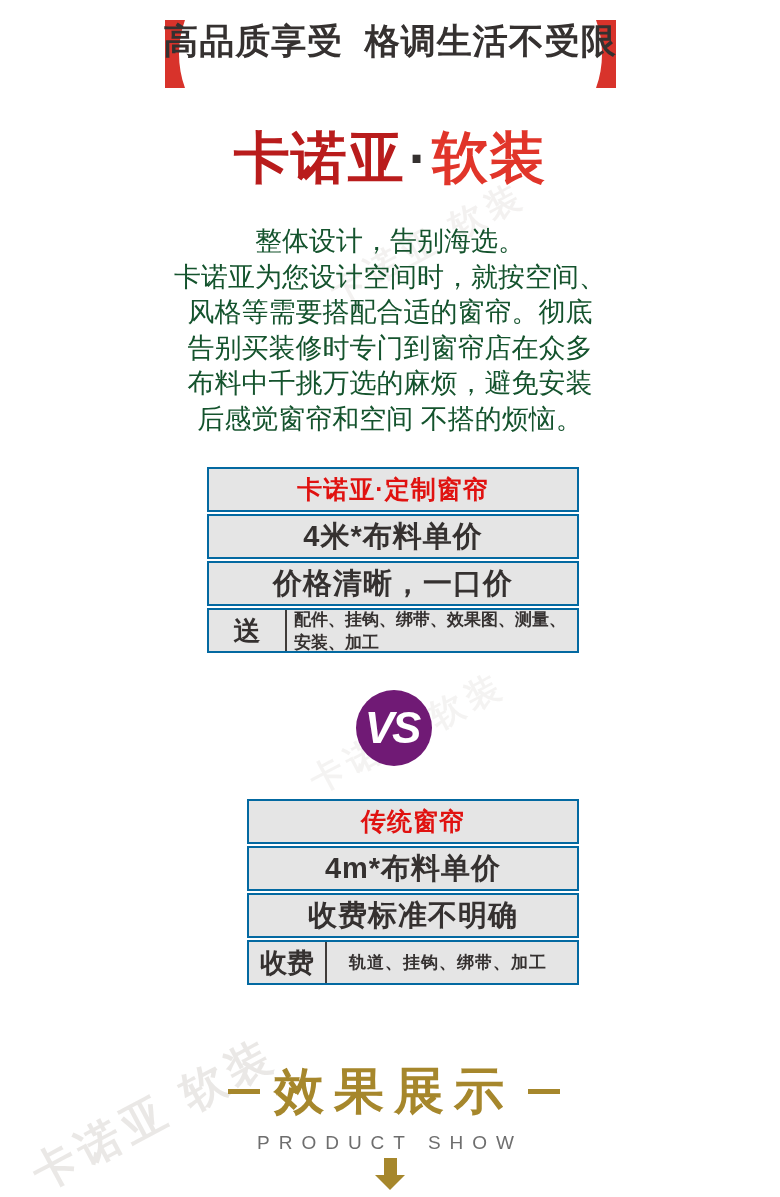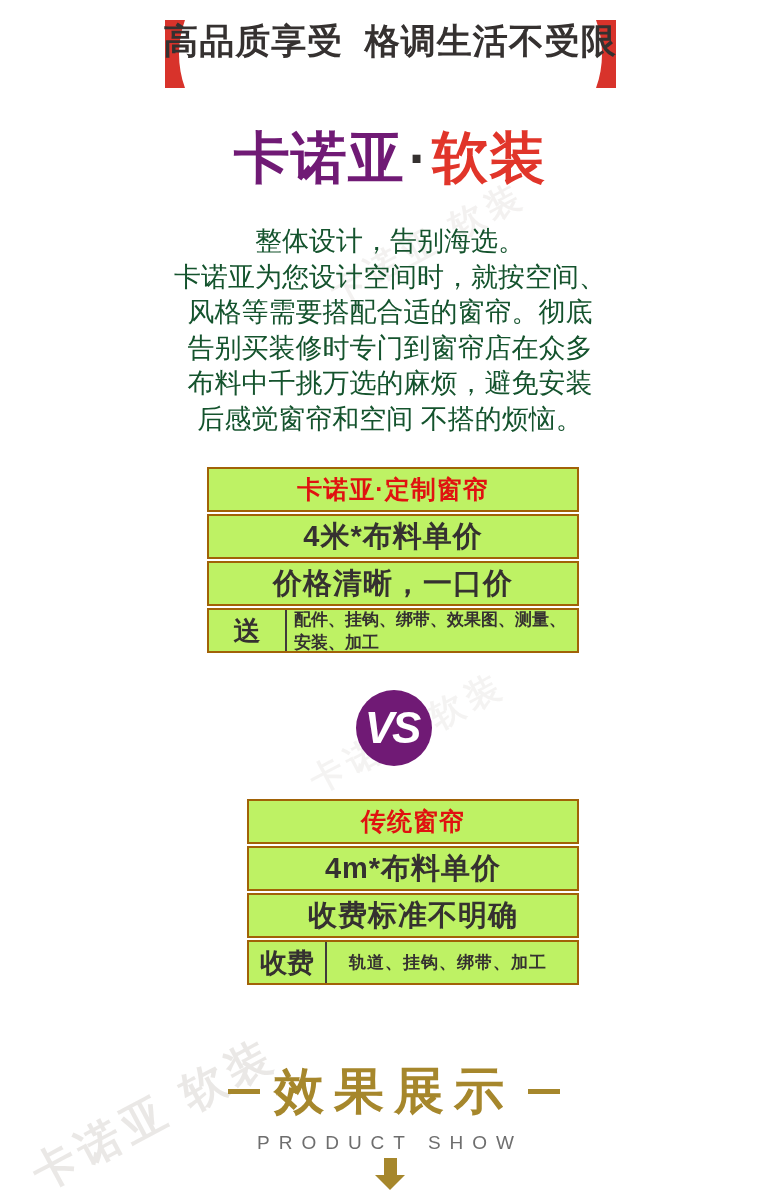--- a/index.html
+++ b/index.html
@@ -31,34 +31,34 @@
   .header-en {
     position:absolute; top:71px; left:0; width:100%; text-align:center;
     font-size:18px; font-weight:700; color:#3a3a3a; letter-spacing:2px; line-height:22px;
   }
 
   
   .brand {
     position:absolute; top:126px; left:0; width:100%; text-align:center;
     font-size:56px; font-weight:900; line-height:64px; letter-spacing:1px;
   }
-  .brand .black { color:#701a75; }
+  .brand .black { color:#b91c1c; }
   .brand .sep   { color:#353130; margin:0 4px; }
   .brand .red   { color:#e1352a; }
 
   
   .intro {
     position:absolute; top:224px; left:0; width:100%; text-align:center;
     font-size:27px; line-height:35.5px; color:#14532d; font-weight:500;
   }
 
   
   .cmp-table { position:absolute; left:207px; width:372px; }
   .t-row {
-    border:2px solid #a16207; background:#bef264; height:45px; margin-bottom:2px;
+    border:2px solid #0369a1; background:#e5e5e5; height:45px; margin-bottom:2px;
     display:flex; align-items:center; justify-content:center;
   }
   .t-row.title  { font-size:25px; font-weight:800; color:#e01210; letter-spacing:1px; }
   .t-row.value  { font-size:29px; font-weight:800; color:#353130; letter-spacing:1px; }
   .t-row.split  { justify-content:flex-start; padding:0; }
   .split-label {
     width:78px; height:100%; display:flex; align-items:center; justify-content:center;
     font-size:27px; font-weight:800; color:#353130; border-right:2px solid #403c3a;
     flex:0 0 78px;
   }

